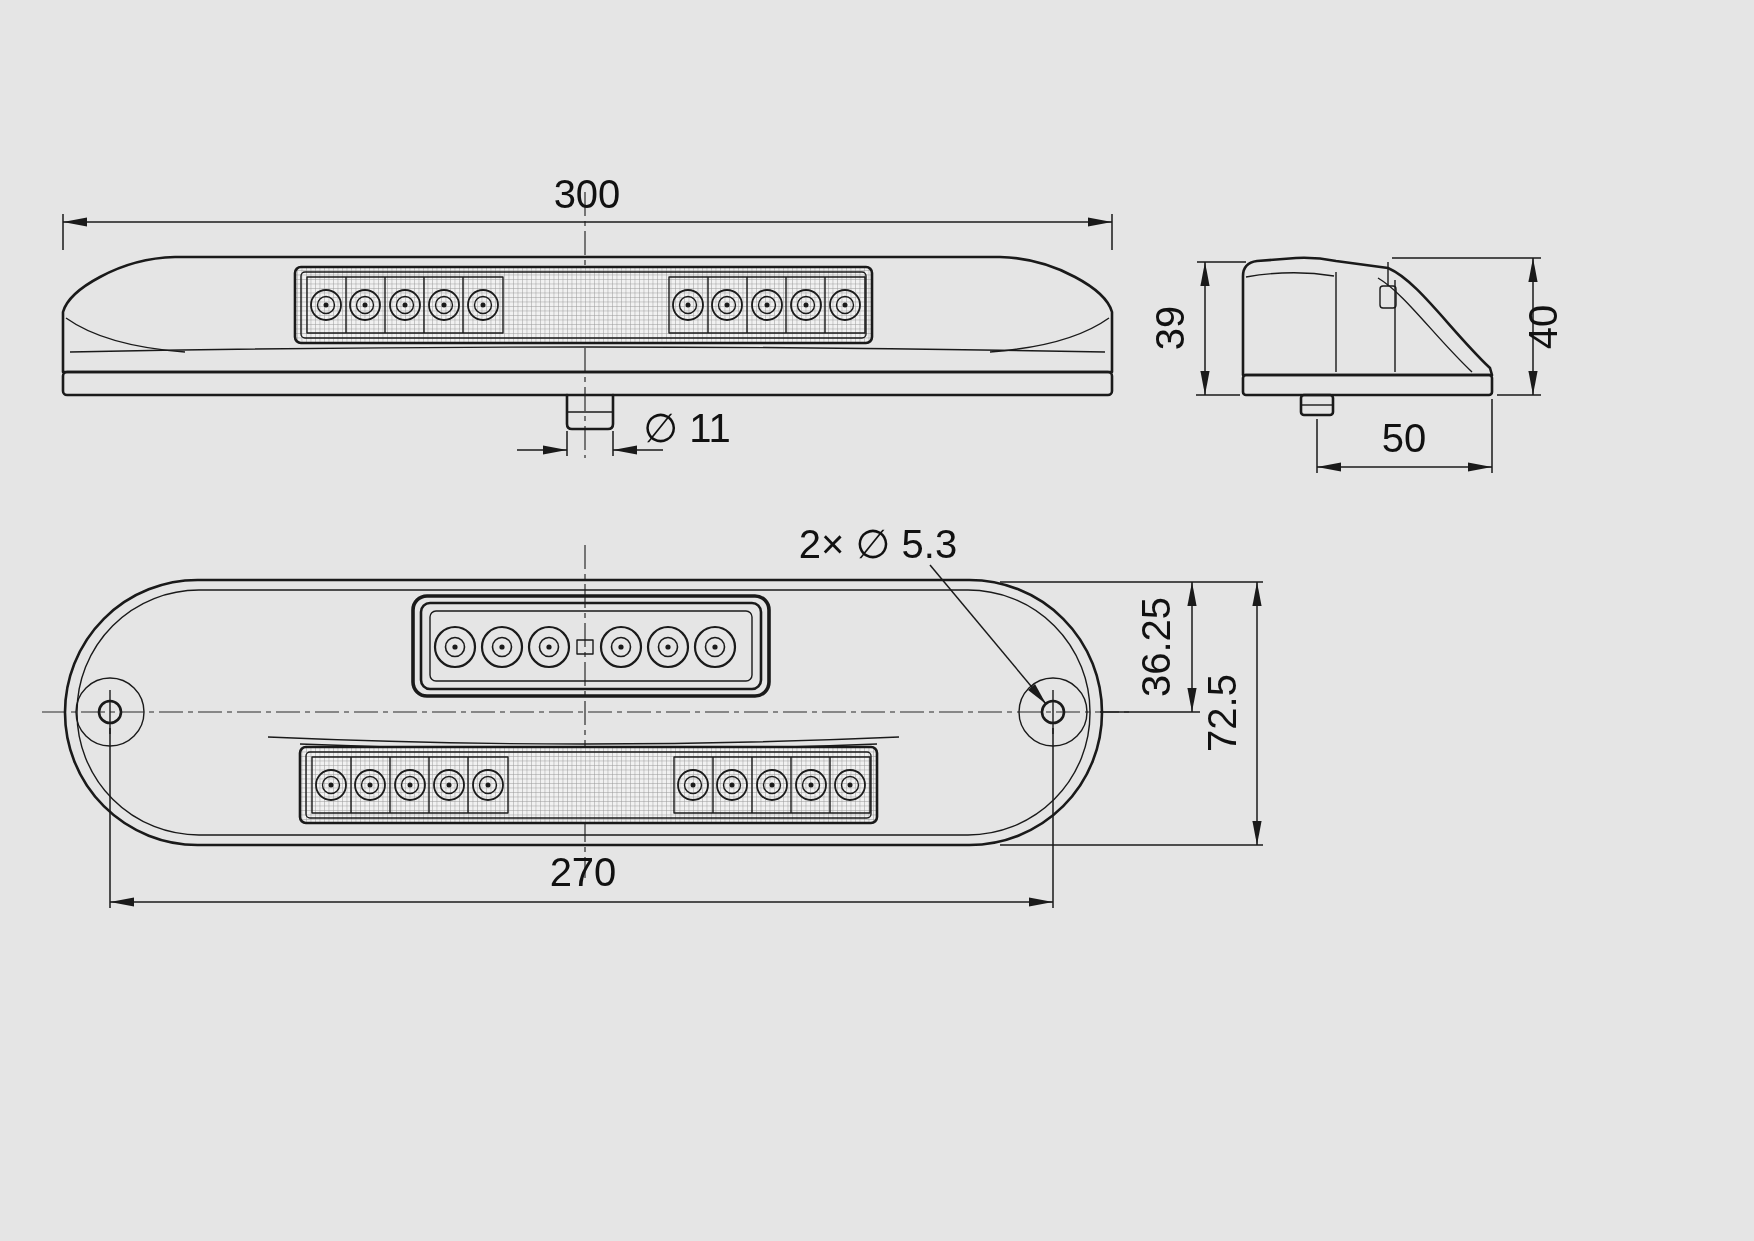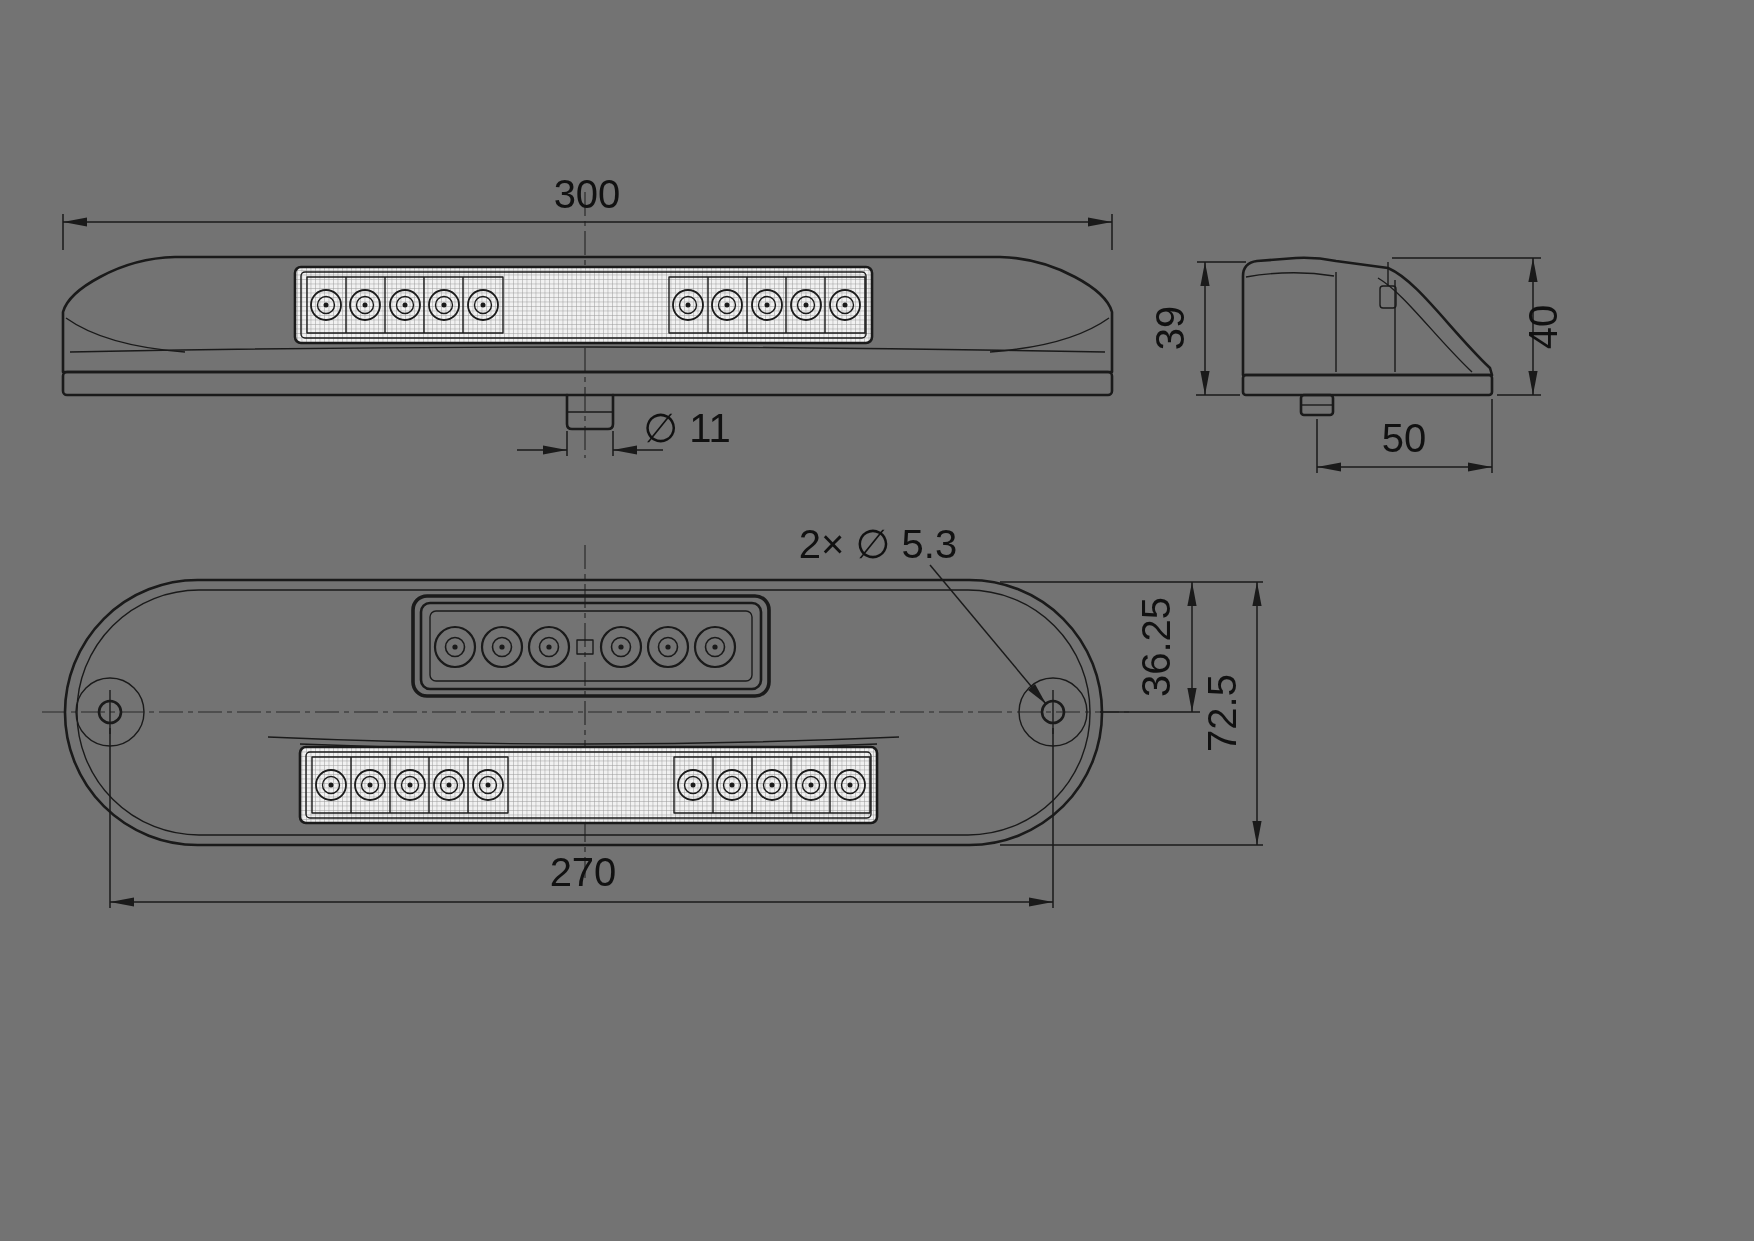--- a/index.html
+++ b/index.html
@@ -1,16 +1,16 @@
 <!DOCTYPE html>
 <html><head>
 <meta charset="utf-8">
 <style>
   html,body{margin:0;padding:0;background:#ffffff;}
-  .page{position:relative;width:1754px;height:1241px;background:#737373;overflow:hidden;}
+  .page{position:relative;width:1754px;height:1241px;background:#e5e5e5;overflow:hidden;}
   svg{position:absolute;left:0;top:0;}
   .obj{stroke:#1a1a1a;stroke-width:2.6;fill:none;stroke-linejoin:round;stroke-linecap:round;}
   .objbold{stroke:#1a1a1a;stroke-width:3.6;fill:none;stroke-linejoin:round;}
   .thin{stroke:#1a1a1a;stroke-width:1.4;fill:none;stroke-linejoin:round;}
   .dim{stroke:#1a1a1a;stroke-width:1.5;fill:none;}
   .cl{stroke:#2b2b2b;stroke-width:1.2;fill:none;stroke-dasharray:24 5 5 5;}
   .arrow{fill:#1a1a1a;stroke:none;}
   .dimtext{font-family:"Liberation Sans","DejaVu Sans",sans-serif;font-size:40px;fill:#111;}
 </style>
 </head>

